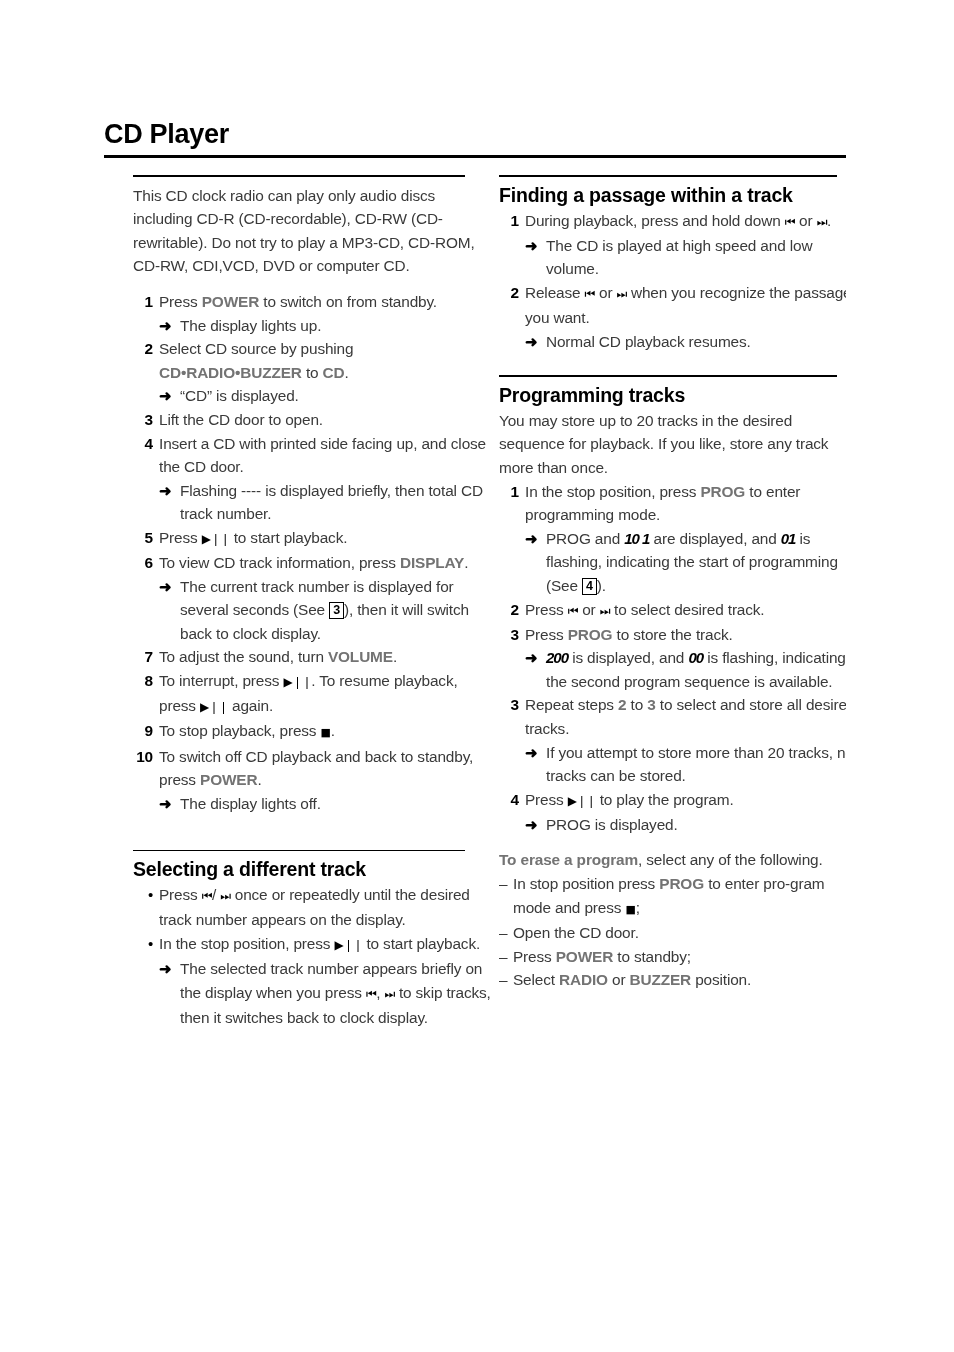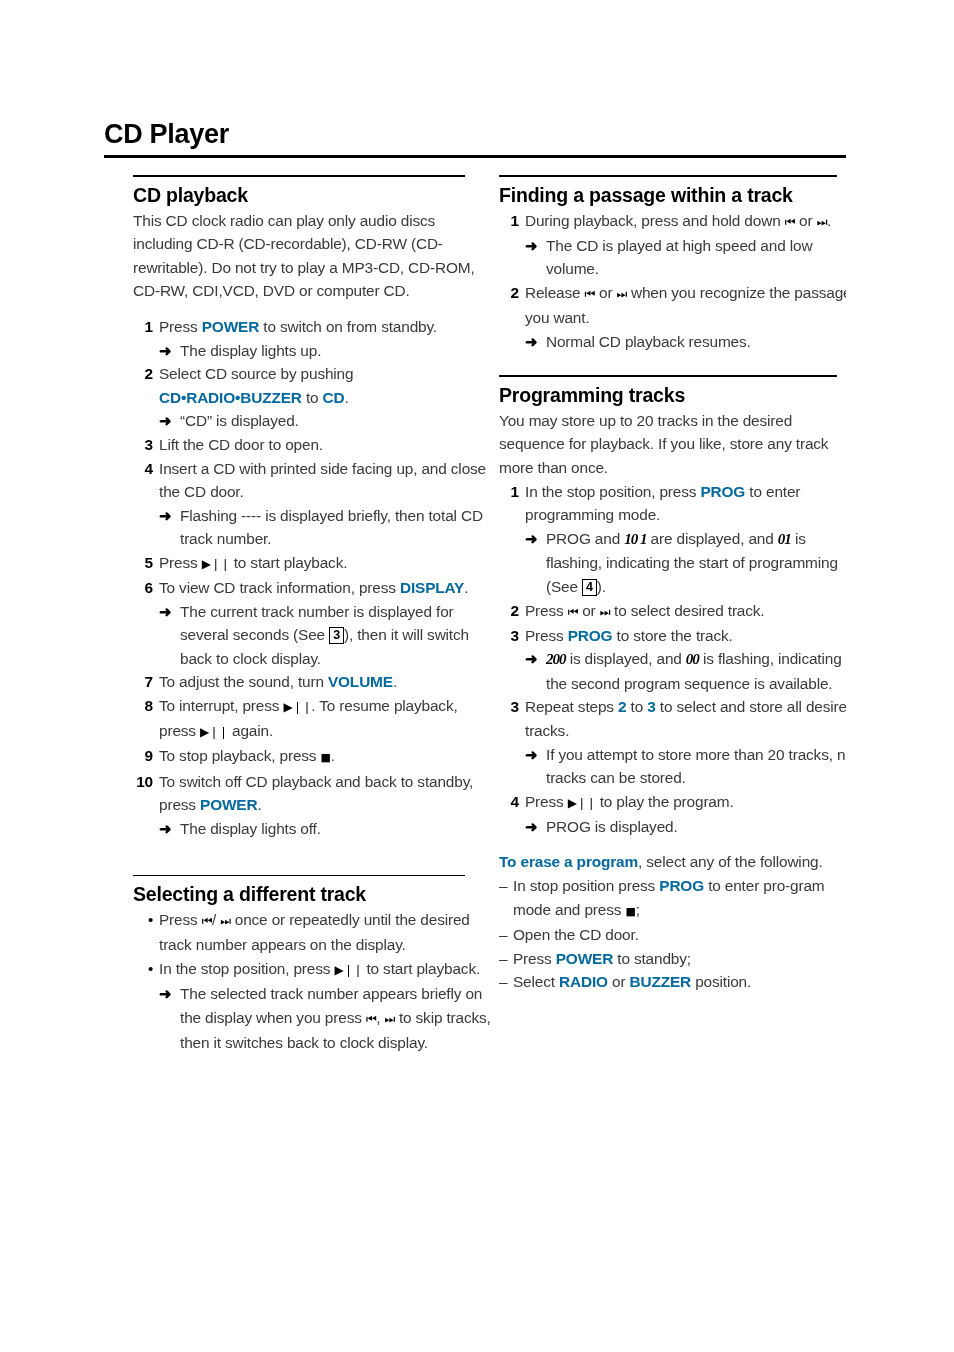--- a/index.html
+++ b/index.html
@@ -116,38 +116,38 @@
   }
   .result > .arrow {
     position: absolute;
     left: 26px;
     top: 0;
     font-weight: bold;
     color: #000000;
     font-size: 15px;
   }
 
-  b, .b { font-weight: bold; color: #0369a1; }
+  b, .b { font-weight: bold; color: #737373; }
 
   
   .refbox {
     display: inline-block;
     border: 1.4px solid #000000;
     color: #000000;
     font-weight: bold;
     font-size: 12.5px;
     line-height: 13px;
     padding: 1px 3px 1px 3px;
     vertical-align: 1px;
     margin: 0 0px;
   }
 
   
   .lcd {
-    font-family: Liberation Serif, serif;
+    font-family: Liberation Sans, sans-serif;
     font-weight: bold;
     font-style: italic;
     font-size: 15px;
     letter-spacing: -1px;
     color: #000000;
   }
 
   
   .glyph {
     font-family: "DejaVu Sans", sans-serif;
@@ -172,21 +172,20 @@
 
 <div class="page">
 
   <div class="page-title">CD Player</div>
   <div class="title-rule"></div>
 
   <div class="col col-left">
 
     <div class="section">
       <div class="section-rule"></div>
-      <div class="section-title">CD playback</div>
       <div class="para">This CD clock radio can play only audio discs including CD-R (CD-recordable), CD-RW (CD-rewritable). Do not try to play a MP3-CD, CD-ROM, CD-RW, CDI,VCD, DVD or computer CD.</div>
 
       <div class="gap-sm"></div>
 
       <div class="step">
         <span class="marker">1</span>
         <span><span>Press </span><b>POWER</b><span> to switch on from standby.</span></span>
       </div>
       <div class="result">
         <span class="arrow">➜</span>

